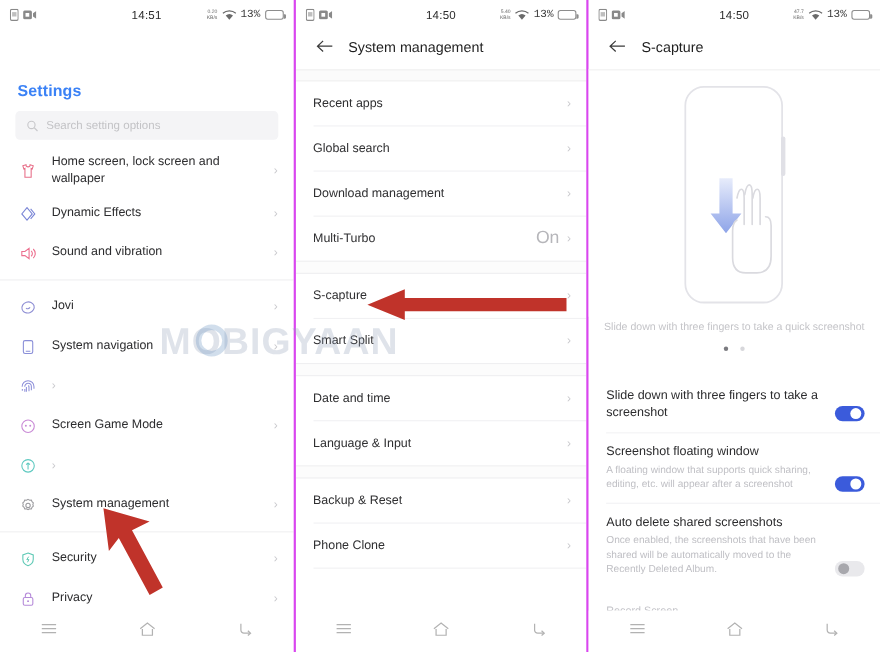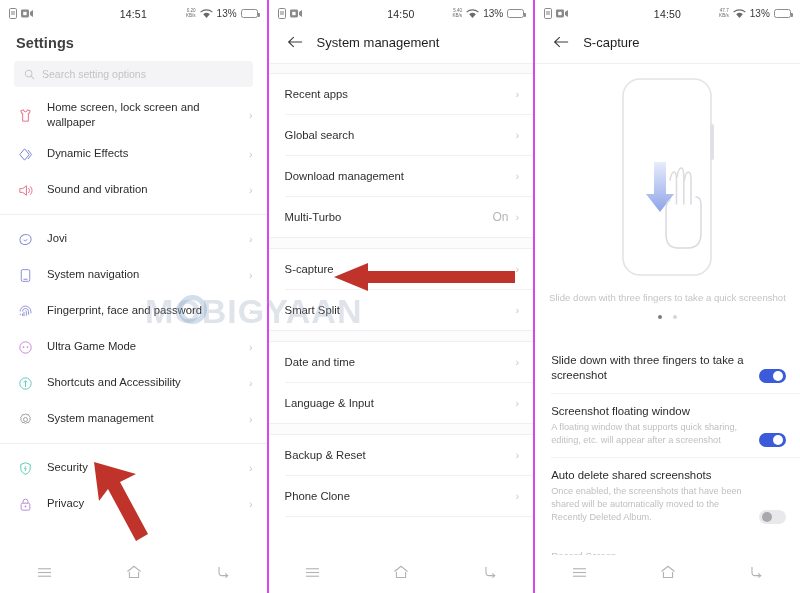--- a/index.html
+++ b/index.html
@@ -29,34 +29,34 @@
   .sb-time {
     position: absolute; left: 0; right: 0; text-align: center;
     font-size: 10.5px; color: #2b2b2b; letter-spacing: .2px;
     pointer-events: none;
   }
   .sb-right {
     margin-left: auto; display: flex; align-items: center; gap: 4px;
     position: relative; z-index: 2;
   }
   .sb-rate { font-size: 4.6px; line-height: 1.05; color:#6a6a6a; text-align:right; }
-  .sb-batt-pct { font-size: 10px; color: #3a3a3a; }
+  .sb-batt-pct { font-size: 10px; color: #3a3a3a; font-family: Liberation Mono, monospace; }
   .sb-batt {
     width: 17px; height: 9px; border: 1px solid #8d8d8d; border-radius: 2.5px;
     position: relative;
   }
   .sb-batt::after {
     content:""; position:absolute; right:-3px; top:2.5px;
     width:2px; height:4px; background:#8d8d8d; border-radius:0 1px 1px 0;
   }
 
   
   .settings-title {
-    font-size: 14.5px; font-weight: 700; color: #404040;
-    padding: 8px 16px 10px 16px; letter-spacing: .1px;
+    font-size: 14.5px; font-weight: 700; color: #3b82f6;
+    padding: 8px 16px 10px 16px; letter-spacing: .1px; margin-top: 40px;
   }
   .searchbox {
     margin: 0 14px; height: 26px; background: #f4f4f6; border-radius: 4px;
     display: flex; align-items: center; gap: 7px; padding: 0 10px;
   }
   .search-ph { font-size: 10.5px; color: #c3c3c6; }
 
   .group { margin-top: 7px; }
   .group + .group { border-top: 1px solid #efeff1; padding-top: 6px; margin-top: 6px; }
   .srow {
@@ -76,21 +76,21 @@
   }
   .navbar-top .title { font-size: 13px; color: #1f1f1f; font-weight: 400; }
   .back-arrow { width: 16px; height: 16px; }
 
   .sec-gap { height: 11px; background: #fbfbfb; border-top: 1px solid #f0f0f0; border-bottom: 1px solid #f0f0f0; }
   .mrow {
     display: flex; align-items: center;
     padding: 0 14px 0 16px; min-height: 40px;
   }
   .mrow .lbl { font-size: 11.3px; color: #2f2f31; flex: 1; }
-  .mrow .val { font-size: 12px; color: #b6b6ba; margin-right: 7px; }
+  .mrow .val { font-size: 16px; color: #b6b6ba; margin-right: 7px; }
   .mdiv { height: 1px; background: #f1f1f3; margin-left: 16px; }
   .mbreak { height: 12px; border-top: 1px solid #efeff1; border-bottom: 1px solid #efeff1; background:#fcfcfc; }
 
   
   .illus-wrap {
     border-top: 1px solid #f0f0f0;
     height: 225px; display: flex; align-items: center; justify-content: center;
     background: #fff;
   }
   .illus-cap {
@@ -254,42 +254,40 @@
             <path d="M9 3.3 a5.7 5.7 0 0 1 5.7 5.7 v2" fill="none" stroke="#8d8fd9" stroke-width="1"></path>
             <path d="M3.3 9 a5.7 5.7 0 0 1 5.7 -5.7" fill="none" stroke="#8d8fd9" stroke-width="1"></path>
             <path d="M9 5.8 a3.2 3.2 0 0 1 3.2 3.2 v3.4" fill="none" stroke="#8d8fd9" stroke-width="1"></path>
             <path d="M5.8 9 a3.2 3.2 0 0 1 3.2 -3.2" fill="none" stroke="#8d8fd9" stroke-width="1"></path>
             <path d="M9 8.2 a.9 .9 0 0 1 .9 .9 v4.4" fill="none" stroke="#8d8fd9" stroke-width="1"></path>
             <path d="M5.9 11.2 v2.6" fill="none" stroke="#8d8fd9" stroke-width="1"></path>
             <path d="M7.4 9.4 v4.6" fill="none" stroke="#8d8fd9" stroke-width="1"></path>
             <path d="M3.5 11.3 v1.6" fill="none" stroke="#8d8fd9" stroke-width="1"></path>
           </svg>
         </span>
-        <span class="lbl">Fingerprint, face and password</span>
         <span class="chev">›</span>
       </div>
       <div class="srow">
         <span class="ic">
           <svg width="17" height="17" viewBox="0 0 18 18">
               <circle cx="9" cy="9" r="6" fill="none" stroke="#c98ad6" stroke-width="1.05"></circle>
               <circle cx="6.9" cy="8.6" r=".95" fill="#c98ad6"></circle>
               <circle cx="11.1" cy="8.6" r=".95" fill="#c98ad6"></circle>
             </svg>
         </span>
-        <span class="lbl">Ultra Game Mode</span>
+        <span class="lbl">Screen Game Mode</span>
         <span class="chev">›</span>
       </div>
       <div class="srow">
         <span class="ic">
           <svg width="17" height="17" viewBox="0 0 18 18">
               <circle cx="9" cy="9" r="6" fill="none" stroke="#5ec9c0" stroke-width="1.05"></circle>
               <path d="M9 12.6 V6.1 M9 6.1 L7.2 7.9 M9 6.1 L10.8 7.9" fill="none" stroke="#5ec9c0" stroke-width="1.05"></path>
             </svg>
         </span>
-        <span class="lbl">Shortcuts and Accessibility</span>
         <span class="chev">›</span>
       </div>
       <div class="srow">
         <span class="ic">
           <svg width="17" height="17" viewBox="0 0 18 18">
             <path d="M9 3.1 l1.5 .9 1.7 -.2 .6 1.6 1.3 1.1 -.5 1.6 .5 1.6 -1.3 1.1 -.6 1.6 -1.7 -.2 -1.5 .9 -1.5 -.9 -1.7 .2 -.6 -1.6 -1.3 -1.1 .5 -1.6 -.5 -1.6 1.3 -1.1 .6 -1.6 1.7 .2 Z" fill="none" stroke="#9a9a9e" stroke-width="1"></path>
             <circle cx="9" cy="9" r="2.1" fill="none" stroke="#9a9a9e" stroke-width="1"></circle>
           </svg>
         </span>
         <span class="lbl">System management</span>

